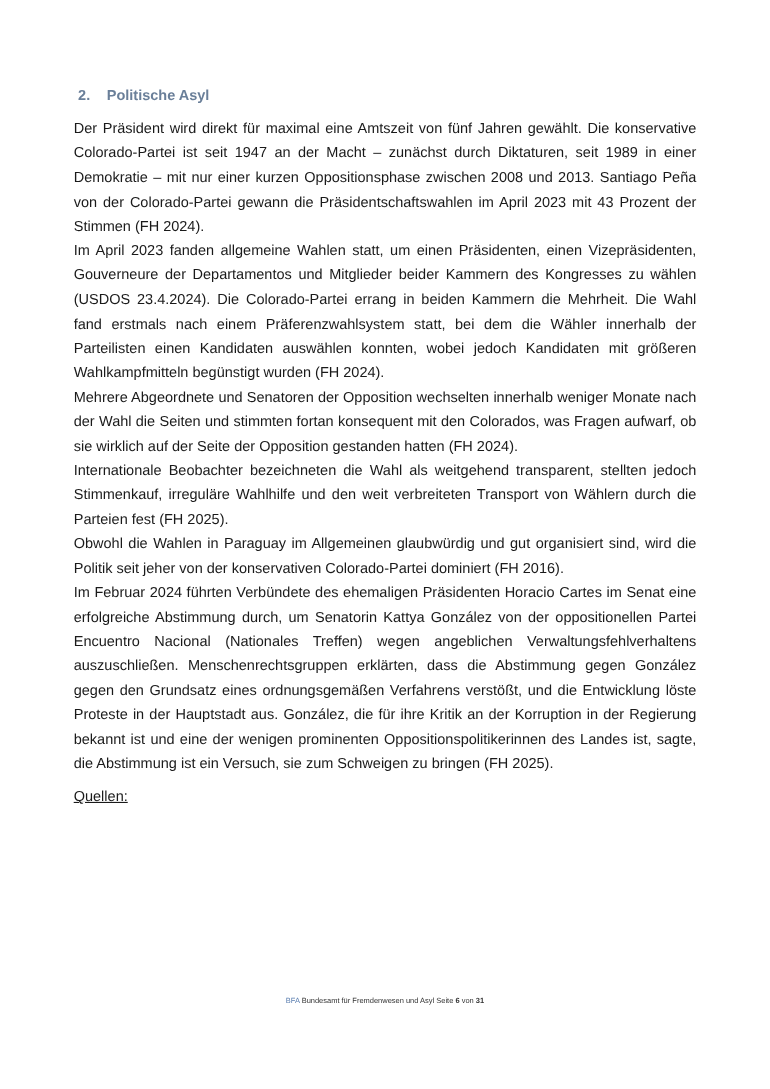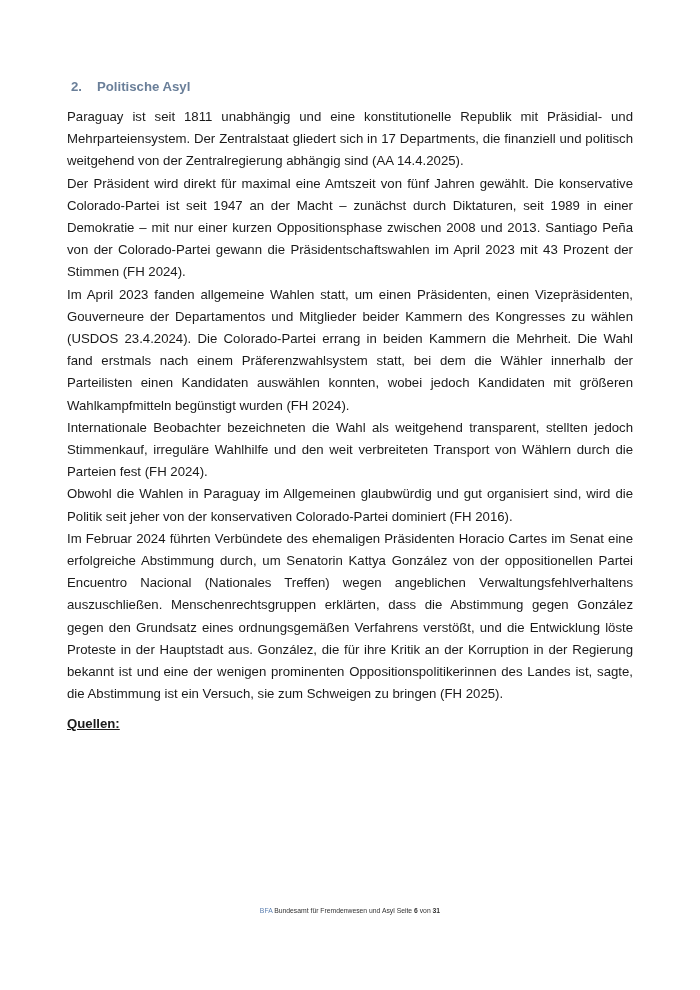--- a/index.html
+++ b/index.html
@@ -39,21 +39,20 @@
       text-align: justify;
       margin: 0;
       hyphens: none;
     }
     .sources {
       font-size: 13.2px;
       line-height: 22px;
       text-decoration: underline;
       margin-top: 8px;
       display: inline-block;
-      font-weight: bold;
     }
     .footer {
       position: absolute;
       top: 906px;
       left: 0;
       width: 700px;
       text-align: center;
       font-size: 6.8px;
       color: #333;
       line-height: 10px;
@@ -67,24 +66,24 @@
   </style>
 </head>
 <body>
 
 <div class="page">
   <div class="heading">
     <span class="num">2.</span>
     <span>Politische Asyl</span>
   </div>
 
-  <p class="para">Paraguay ist seit 1811 unabhängig und eine konstitutionelle Republik mit Präsidial- und Mehrparteiensystem. Der Zentralstaat gliedert sich in 17 Departments, die finanziell und politisch weitgehend von der Zentralregierung abhängig sind (AA 14.4.2025).</p>
   <p class="para">Der Präsident wird direkt für maximal eine Amtszeit von fünf Jahren gewählt. Die konservative Colorado-Partei ist seit 1947 an der Macht – zunächst durch Diktaturen, seit 1989 in einer Demokratie – mit nur einer kurzen Oppositionsphase zwischen 2008 und 2013. Santiago Peña von der Colorado-Partei gewann die Präsidentschaftswahlen im April 2023 mit 43 Prozent der Stimmen (FH 2024).</p>
   <p class="para">Im April 2023 fanden allgemeine Wahlen statt, um einen Präsidenten, einen Vizepräsidenten, Gouverneure der Departamentos und Mitglieder beider Kammern des Kongresses zu wählen (USDOS 23.4.2024). Die Colorado-Partei errang in beiden Kammern die Mehrheit. Die Wahl fand erstmals nach einem Präferenzwahlsystem statt, bei dem die Wähler innerhalb der Parteilisten einen Kandidaten auswählen konnten, wobei jedoch Kandidaten mit größeren Wahlkampfmitteln begünstigt wurden (FH 2024).</p>
-  <p class="para">Internationale Beobachter bezeichneten die Wahl als weitgehend transparent, stellten jedoch Stimmenkauf, irreguläre Wahlhilfe und den weit verbreiteten Transport von Wählern durch die Parteien fest (FH 2024).</p>
+  <p class="para">Mehrere Abgeordnete und Senatoren der Opposition wechselten innerhalb weniger Monate nach der Wahl die Seiten und stimmten fortan konsequent mit den Colorados, was Fragen aufwarf, ob sie wirklich auf der Seite der Opposition gestanden hatten (FH 2024).</p>
+  <p class="para">Internationale Beobachter bezeichneten die Wahl als weitgehend transparent, stellten jedoch Stimmenkauf, irreguläre Wahlhilfe und den weit verbreiteten Transport von Wählern durch die Parteien fest (FH 2025).</p>
   <p class="para">Obwohl die Wahlen in Paraguay im Allgemeinen glaubwürdig und gut organisiert sind, wird die Politik seit jeher von der konservativen Colorado-Partei dominiert (FH 2016).</p>
   <p class="para">Im Februar 2024 führten Verbündete des ehemaligen Präsidenten Horacio Cartes im Senat eine erfolgreiche Abstimmung durch, um Senatorin Kattya González von der oppositionellen Partei Encuentro Nacional (Nationales Treffen) wegen angeblichen Verwaltungsfehlverhaltens auszuschließen. Menschenrechtsgruppen erklärten, dass die Abstimmung gegen González gegen den Grundsatz eines ordnungsgemäßen Verfahrens verstößt, und die Entwicklung löste Proteste in der Hauptstadt aus. González, die für ihre Kritik an der Korruption in der Regierung bekannt ist und eine der wenigen prominenten Oppositionspolitikerinnen des Landes ist, sagte, die Abstimmung ist ein Versuch, sie zum Schweigen zu bringen (FH 2025).</p>
 
   <span class="sources">Quellen:</span>
 </div>
 
 <div class="footer">
   <span class="brand">BFA</span>
   <span>Bundesamt für Fremdenwesen und Asyl</span>
   <span>Seite</span>

